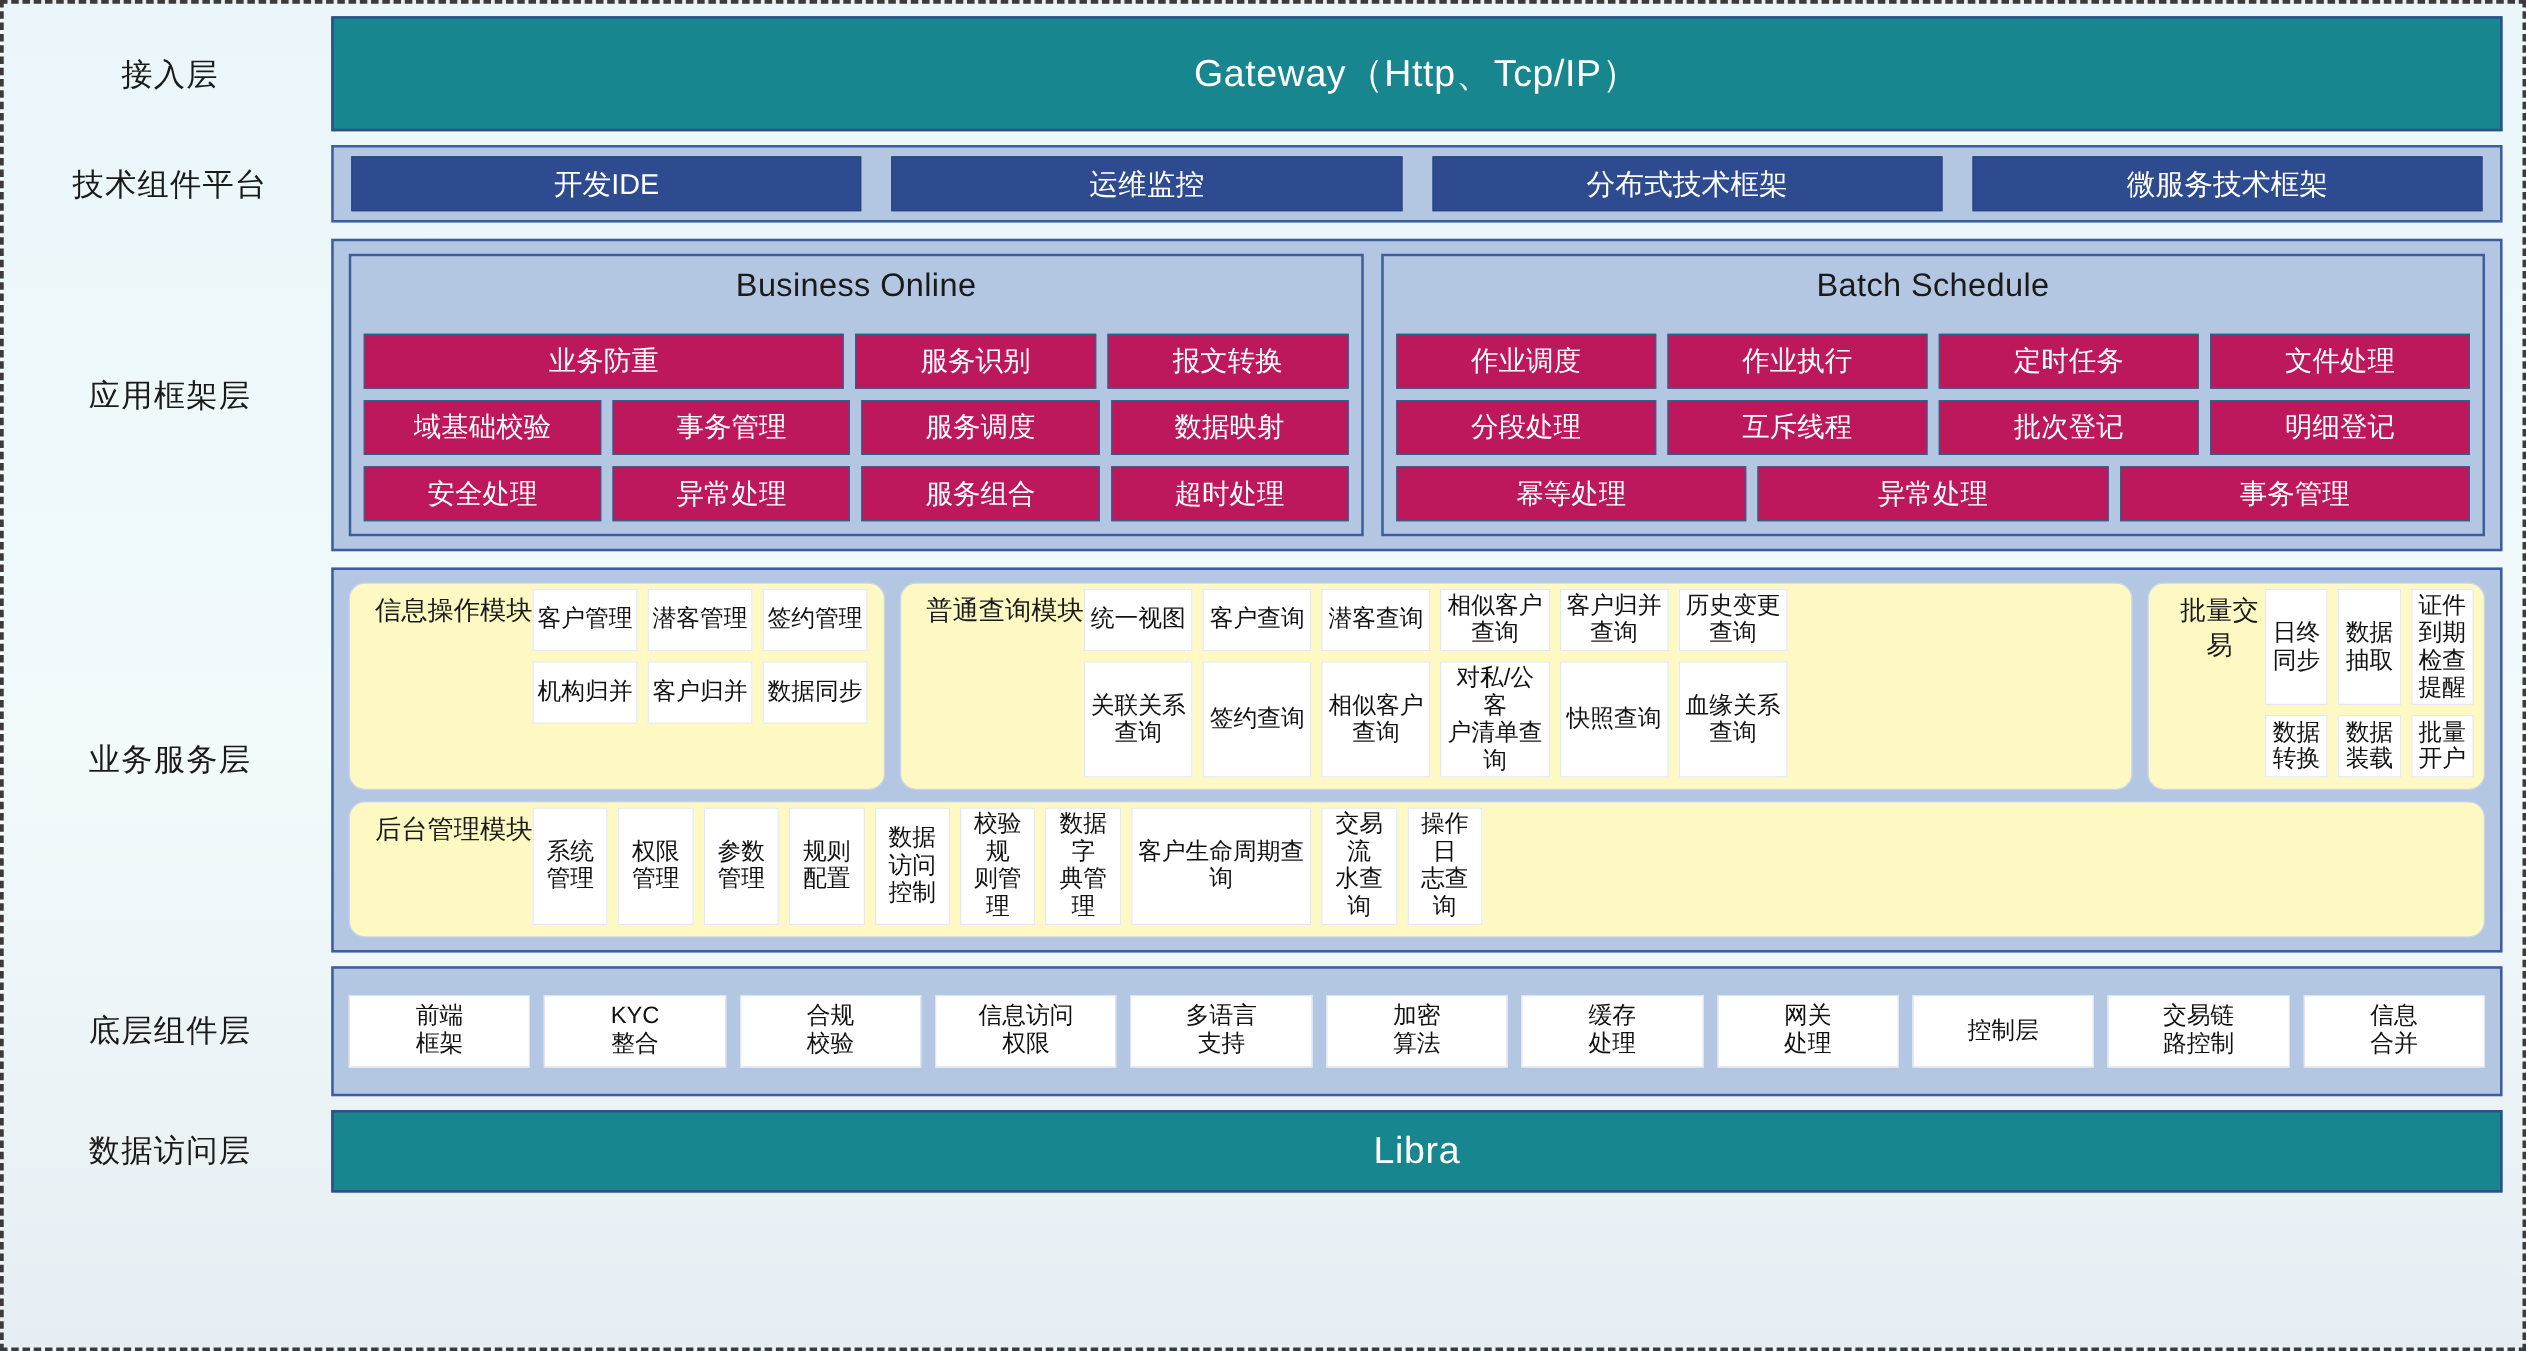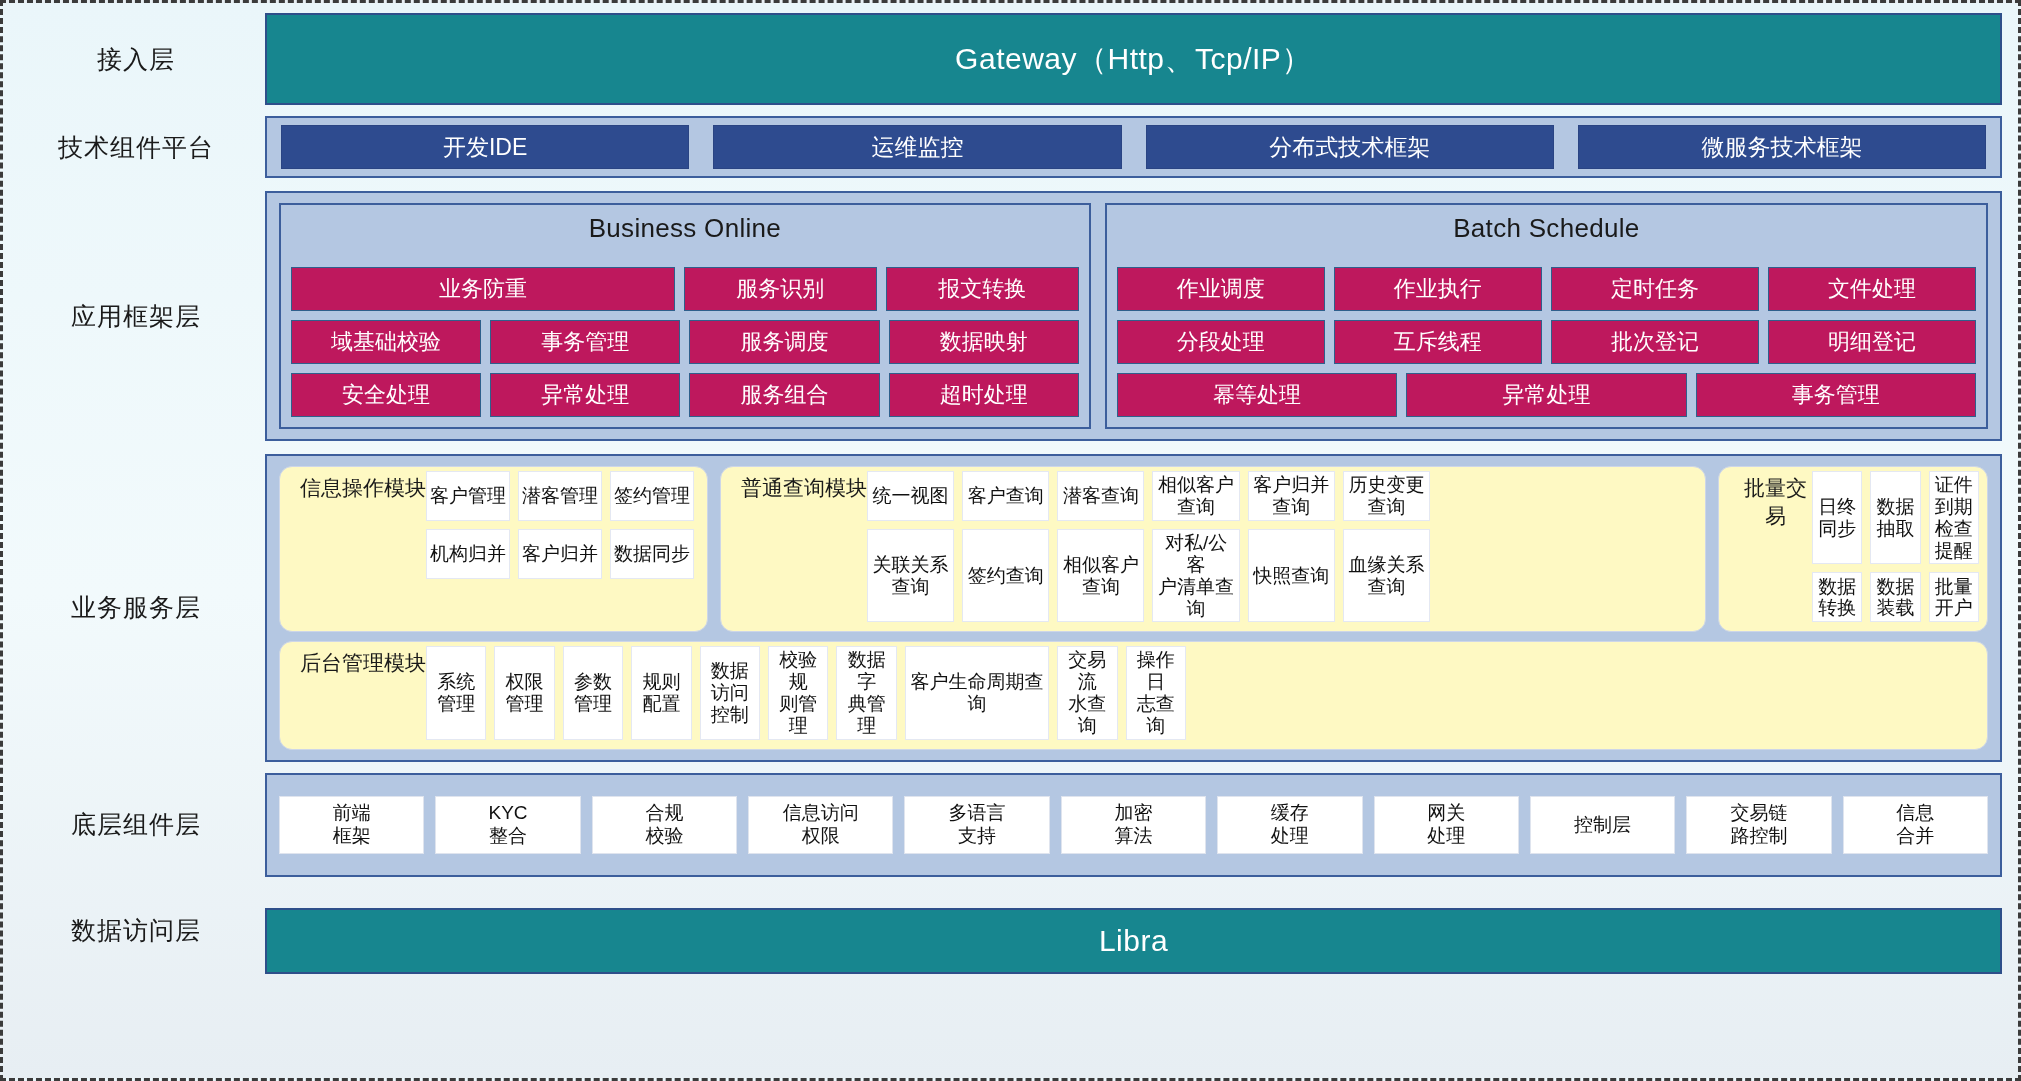--- a/index.html
+++ b/index.html
@@ -32,21 +32,21 @@
   
   .banner {
     width: 100%;
     background: #17868f;
     border: 2px solid #2e4f8a;
     color: #ffffff;
     display: flex; align-items: center; justify-content: center;
     font-size: 30px; letter-spacing: .5px;
   }
   .banner-gateway { height: 92px; }
-  .banner-libra   { height: 66px; margin-top: 20px; }
+  .banner-libra   { height: 66px; }
 
   
   .shell {
     width: 100%;
     background: #b4c7e2;
     border: 2px solid #3c5e9c;
     padding: 10px 12px;
   }
   .shell-tech   { display: flex; gap: 24px; align-items: center; height: 62px; padding: 0 14px; }
   .shell-app    { display: flex; gap: 14px; padding: 10px 12px; }

